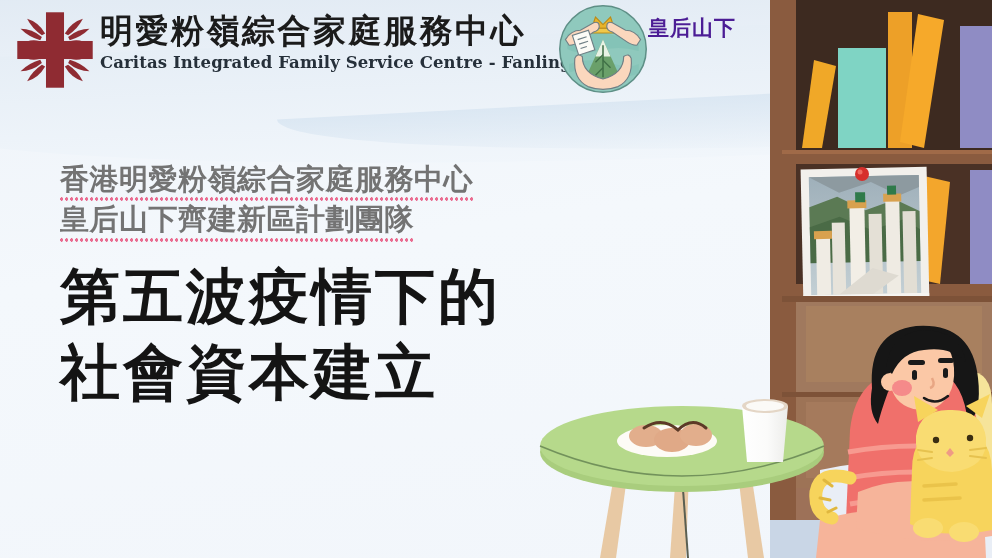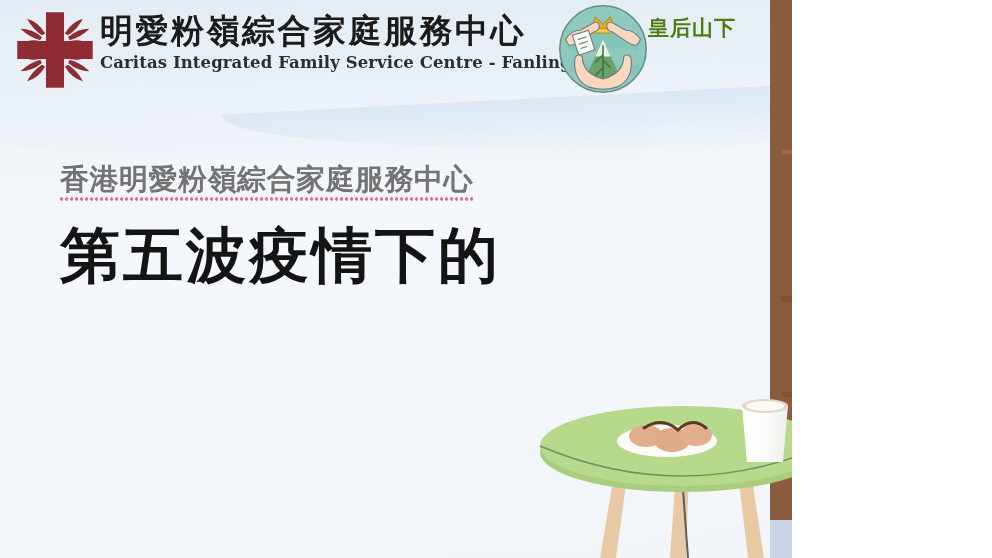--- a/index.html
+++ b/index.html
@@ -2,21 +2,21 @@
 <html><head>
 <meta charset="utf-8">
 <style>
   html, body {
     margin: 0;
     padding: 0;
     background: #ffffff;
   }
   #slide {
     position: relative;
-    width: 792px;
+    width: 992px;
     height: 558px;
     overflow: hidden;
     background: #f2f6fb;
     font-family: "Liberation Sans", "DejaVu Sans", sans-serif;
   }
 
   
   .bg-base {
     position: absolute;
     inset: 0;
@@ -114,21 +114,21 @@
   .badge-circle svg { display: block; width: 100%; height: 100%; }
   .badge-text {
     position: absolute;
     left: 92px;
     top: 12px;
     font-family: "DejaVu Sans", "Liberation Sans", sans-serif;
     font-size: 21px;
     font-weight: 700;
     line-height: 1.35;
     letter-spacing: 1px;
-    color: #4d7c0f;
+    color: #4c1d95;
     white-space: nowrap;
   }
 
   
   .text-block {
     position: absolute;
     left: 60px;
     top: 160px;
     width: 560px;
   }
@@ -432,18 +432,20 @@
         </svg>
       </div>
       <div class="badge-text">
         <div>皇后山下</div>
       </div>
     </div>
   </div>
 
   <div class="text-block">
     <div><span class="subtitle-line">香港明愛粉嶺綜合家庭服務中心</span></div>
+    <div><span class="subtitle-line">皇后山下齊建新區計劃團隊</span></div>
     <div class="headline">
       <div class="headline-line">第五波疫情下的</div>
+      <div class="headline-line">社會資本建立</div>
     </div>
   </div>
 
 </div>
 
 </body></html>

